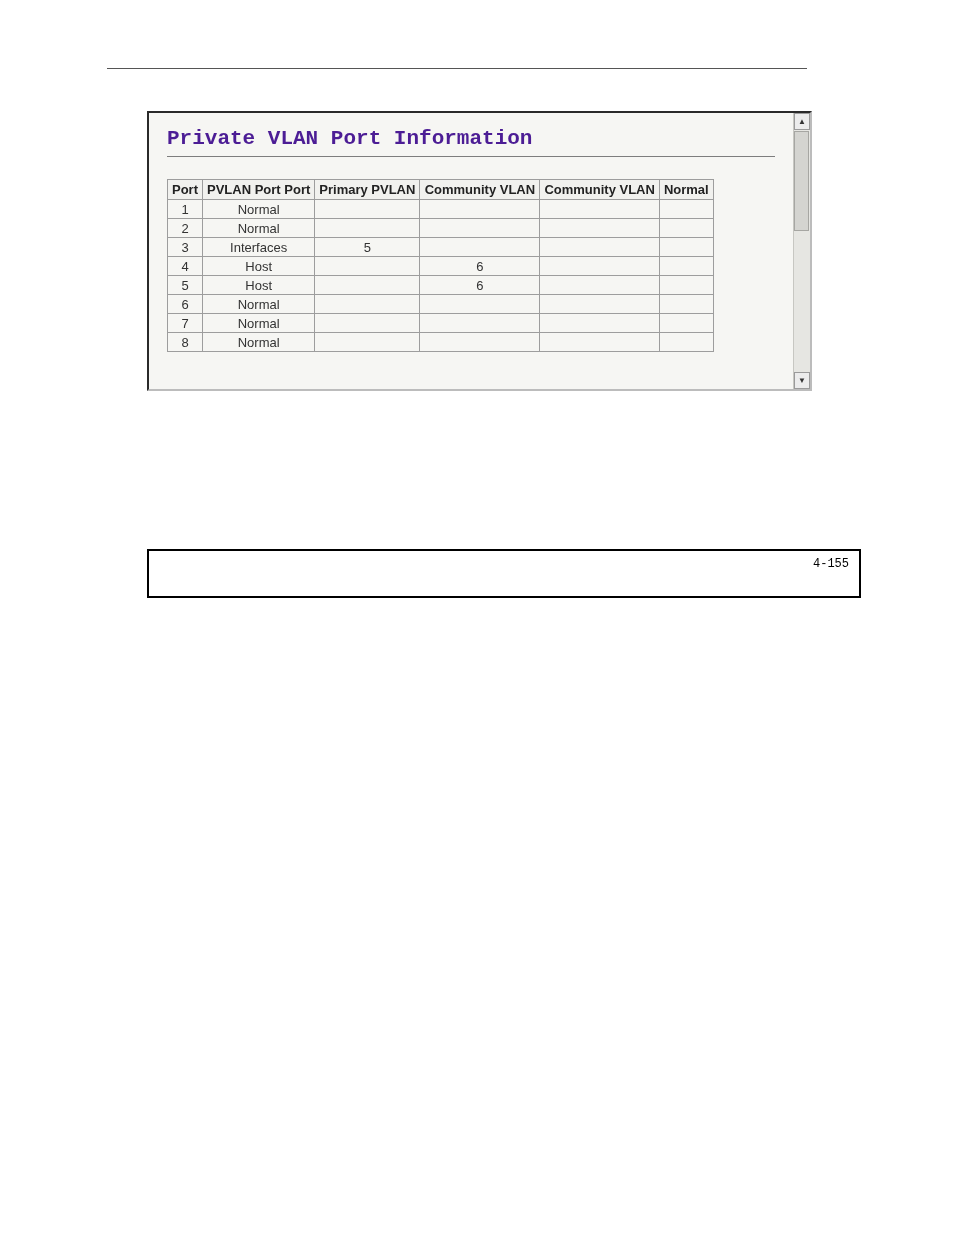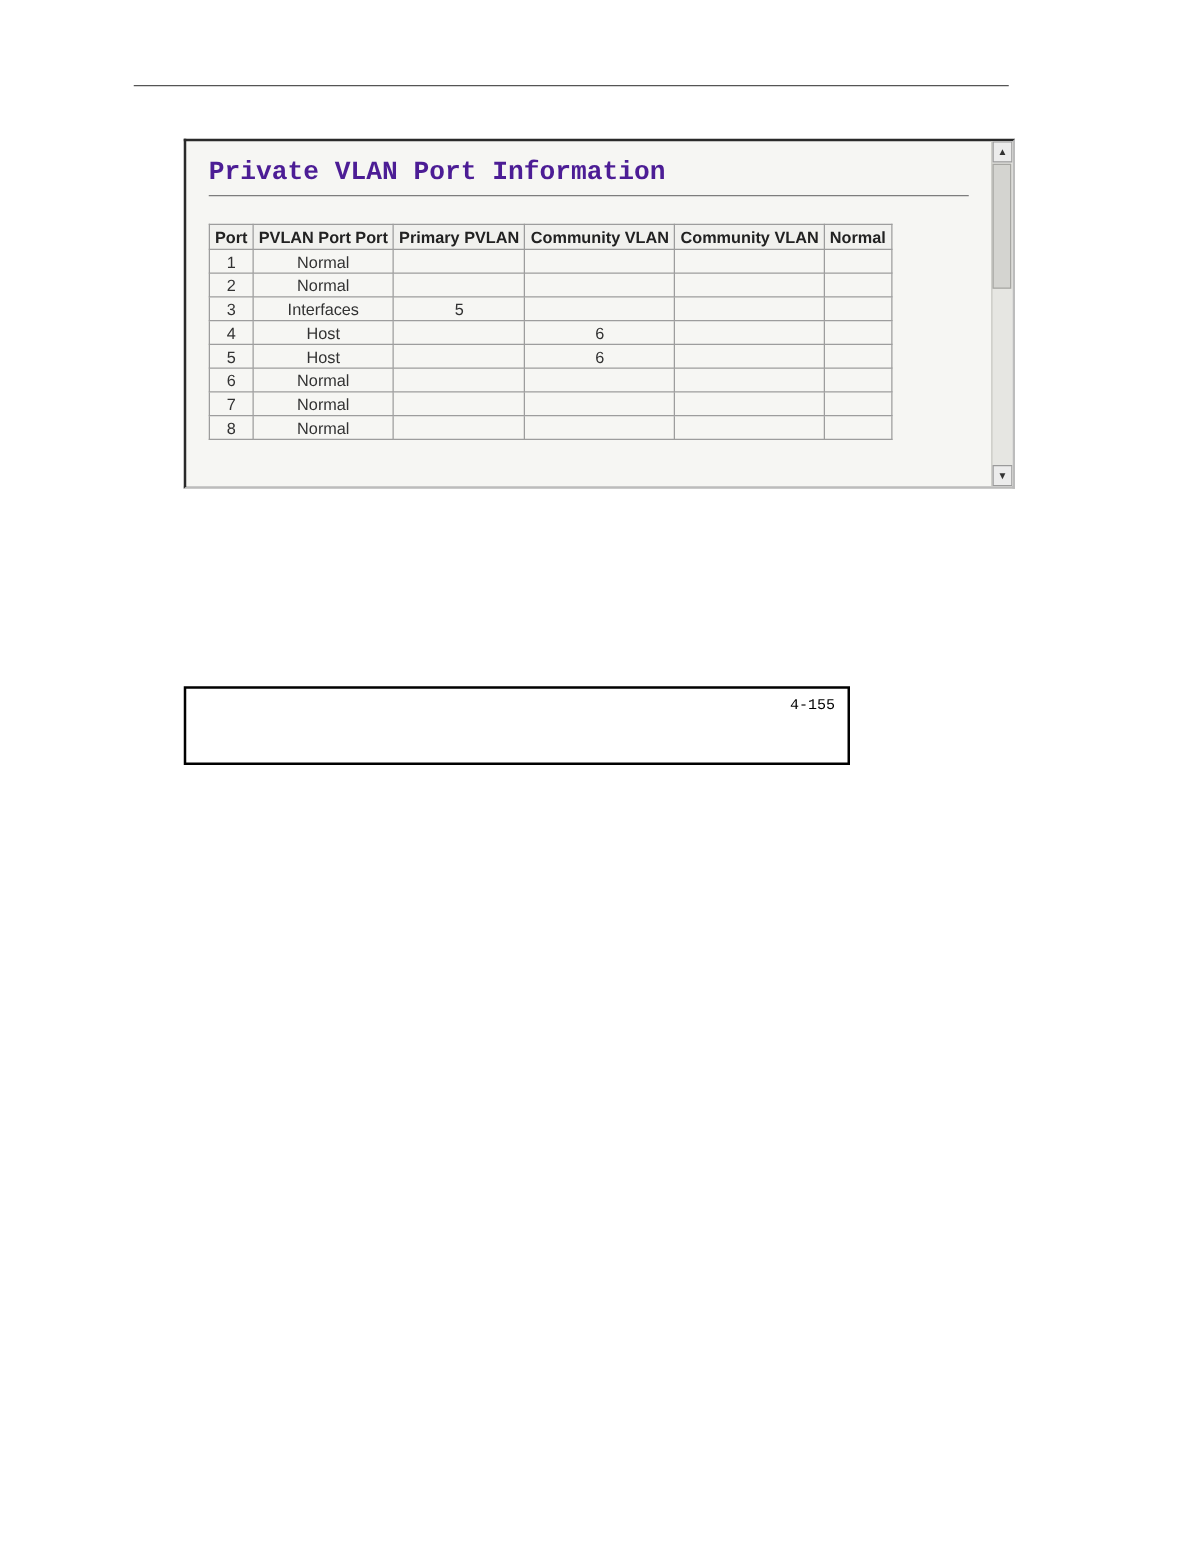--- a/index.html
+++ b/index.html
@@ -103,23 +103,23 @@
     .pvlan-table td.port { width: 24px; }
     .pvlan-table td.ptype { width: 110px; }
     .pvlan-table td.pvlan { width: 96px; }
     .pvlan-table td.cvlan { width: 120px; }
     .pvlan-table td.ivlan { width: 96px; }
     .pvlan-table td.trunk { width: 44px; }
     .cli-box {
       position: absolute;
       top: 549px;
       left: 147px;
-      width: 533px;
+      width: 714px;
       border: 2px solid #000;
-      padding: 20px 9px 6px 9px;
+      padding: 6px 9px 6px 9px;
       font-family: "Courier New", monospace;
       font-size: 13px;
       line-height: 1.25;
       white-space: pre;
       color: #000;
       background: #fff;
     }
     .cli-ref {
       position: absolute;
       right: 10px;

